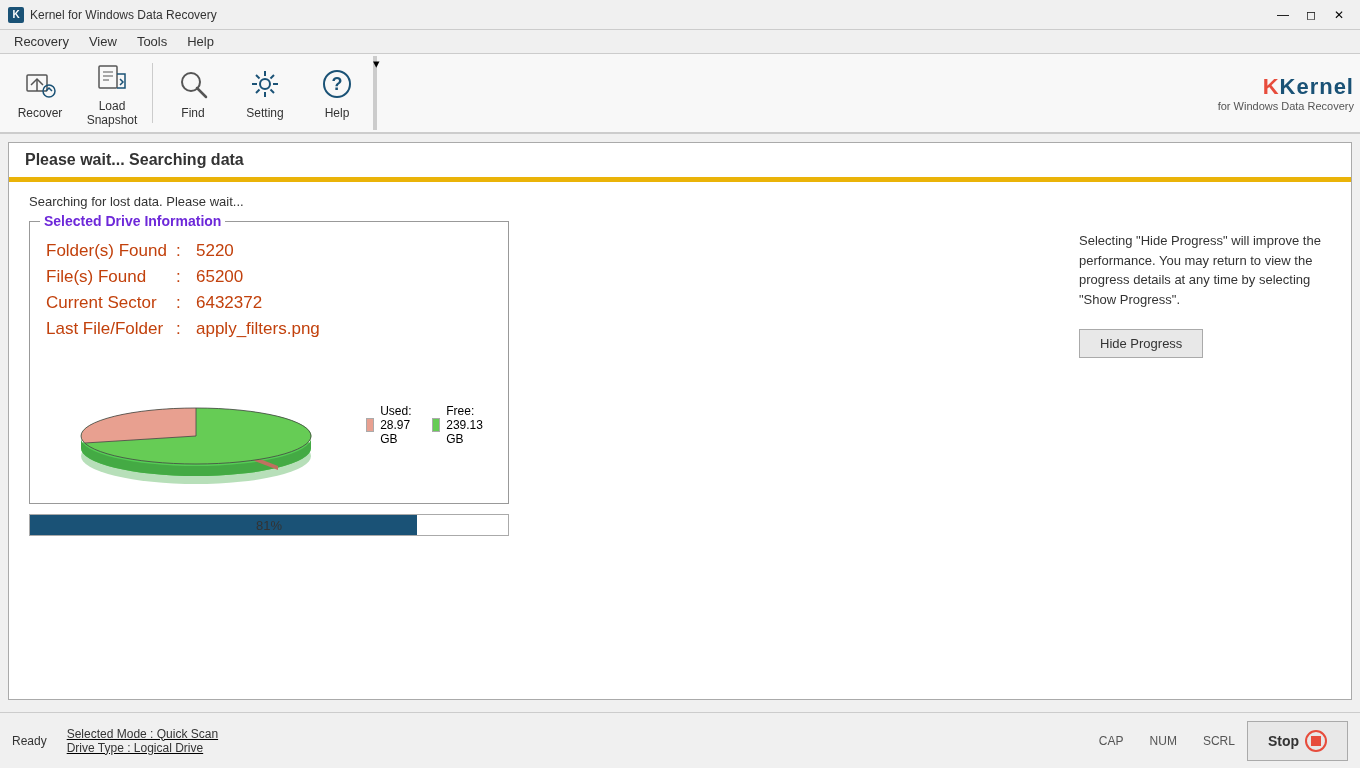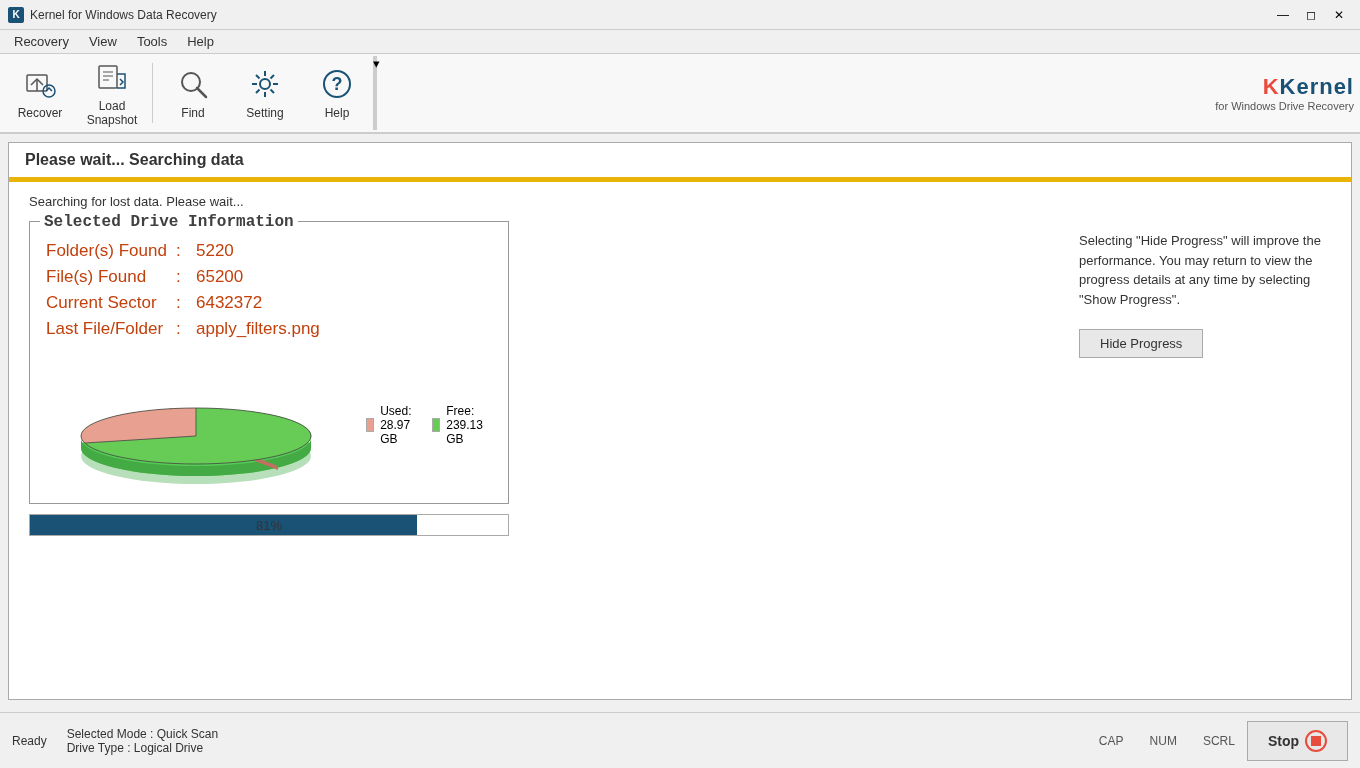--- a/index.html
+++ b/index.html
@@ -343,37 +343,37 @@
       </svg>
     </div>
     <span>Help</span>
   </button>
   <div style="width:4px; height:74px; background:#ccc; align-self:center;">▾</div>
 
   <div class="toolbar-logo">
     <div class="logo-kernel">
       <span class="k">K</span><span style="display:inline;">Kernel</span>
     </div>
-    <div class="logo-sub">for Windows Drive Recovery</div>
+    <div class="logo-sub">for Windows Data Recovery</div>
   </div>
 </div>
 
 <div id="content">
   <div id="page-title">
     <span>Please wait...  Searching data</span>
   </div>
   <div id="main-content">
 
     <div class="searching-text">Searching for lost data. Please wait...</div>
 
     <div style="display:flex; gap: 30px;">
 
       <div style="flex-shrink:0;">
         <div class="drive-info-box">
-          <div style="position:absolute; top:-9px; left:10px; background:white; padding:0 4px; font-size:16px; color:#404040; font-weight:bold;font-family:Liberation Mono, monospace;">Selected Drive Information</div>
+          <div style="position:absolute; top:-9px; left:10px; background:white; padding:0 4px; font-size:14px; color:#6d28d9; font-weight:bold;">Selected Drive Information</div>
 
           <table class="drive-info-table">
             <tbody>
                 <tr>
               <td class="label">Folder(s) Found</td>
               <td class="colon">:</td>
               <td class="value">5220</td>
             </tr>
             <tr>
               <td class="label">File(s) Found</td>
@@ -455,21 +455,21 @@
       </div>
     </div>
 
   </div>
 </div>
 
 <div id="status-bar">
   <div style="display:flex; align-items:center; gap:20px;">
     <span class="ready-text">Ready</span>
   </div>
-  <div style="flex:1; padding-left:20px;">
+  <div style="flex:1; padding-left:20px;text-decoration:underline;">
     <div style="font-size:12px; color:#333;">Selected Mode : Quick Scan</div>
     <div style="font-size:12px; color:#333;">Drive Type        : Logical Drive</div>
   </div>
   <div class="status-right">
     <div class="status-indicators">
       <span>CAP</span>
       <span>NUM</span>
       <span>SCRL</span>
     </div>
     <button class="stop-btn">

